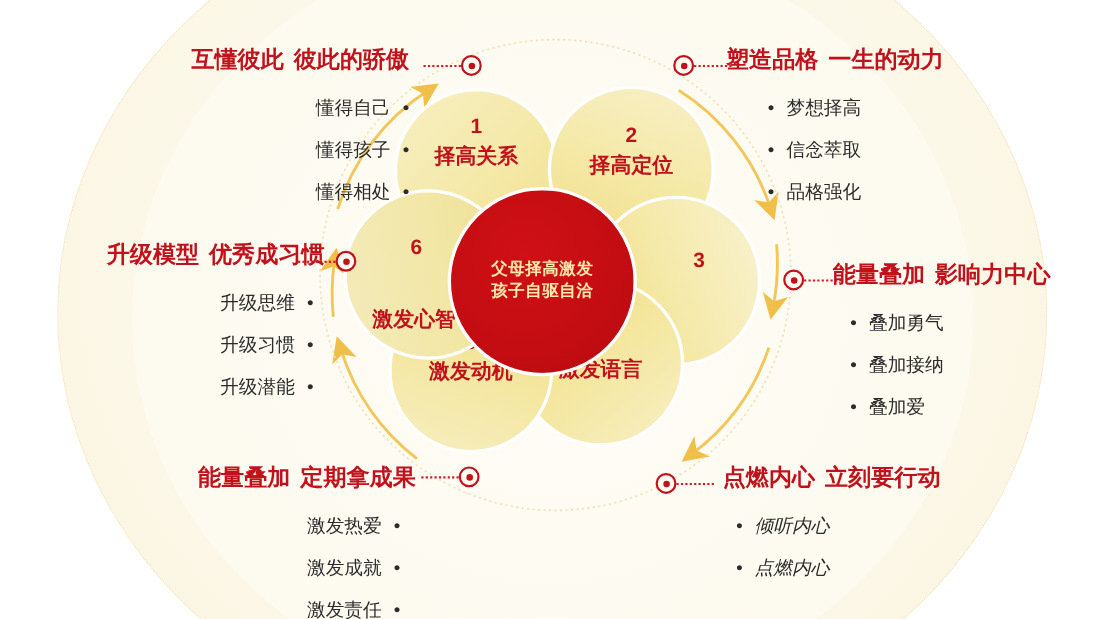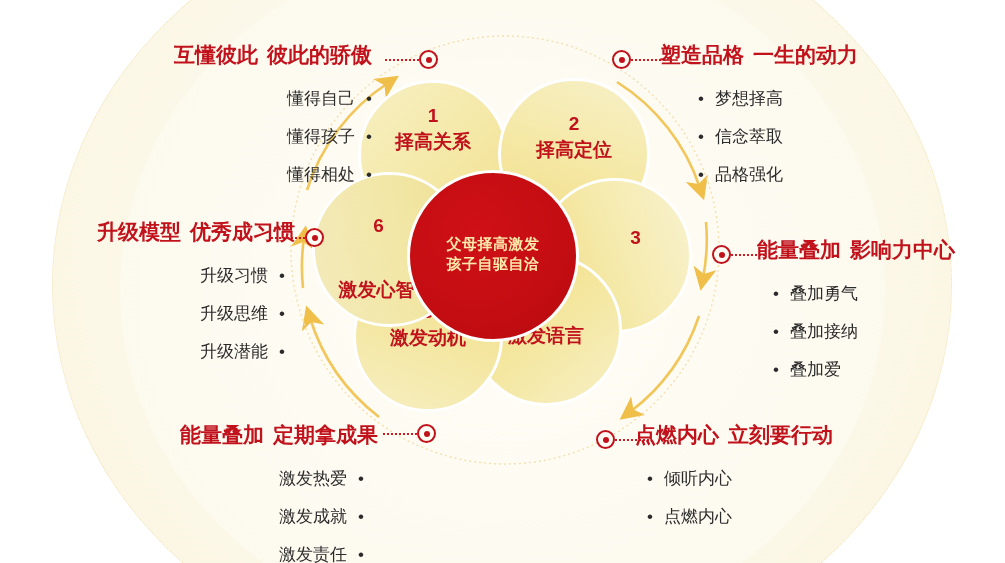--- a/index.html
+++ b/index.html
@@ -139,21 +139,21 @@
   }
   .ring i{
     display:block;width:6px;height:6px;border-radius:50%;
     background:#c1121c;
   }
 
   
   #lbl-tl{left:22px;top:43px;width:350px;}
   #lbl-tr{left:660px;top:43px;width:330px;}
   #lbl-r {left:757px;top:238px;width:250px;}
-  #lbl-br{left:635px;top:423px;width:320px;}
+  #lbl-br{left:657px;top:423px;width:320px;}
   #lbl-bl{left:38px;top:423px;width:340px;}
   #lbl-l {left:10px;top:220px;width:285px;}
 
   #conn-tl{left:385px;top:50px;}
   #conn-tr{left:612px;top:50px;}
   #conn-r {left:712px;top:245px;}
   #conn-br{left:596px;top:430px;}
   #conn-bl{left:383px;top:424px;}
   #conn-l {left:271px;top:228px;}
   #conn-tl .dots,#conn-bl .dots,#conn-l .dots{order:0;}
@@ -282,21 +282,21 @@
       <li><span class="dot">•</span><span>叠加勇气</span></li>
       <li><span class="dot">•</span><span>叠加接纳</span></li>
       <li><span class="dot">•</span><span>叠加爱</span></li>
     </ul>
   </div>
 
   <div class="lbl right" id="lbl-br">
     <div class="head">
       <span>点燃内心</span><span class="sp"></span><span>立刻要行动</span>
     </div>
-    <ul style="padding-left:12px;">
+    <ul style="padding-left:12px;font-style:italic;">
       <li><span class="dot">•</span><span>倾听内心</span></li>
       <li><span class="dot">•</span><span>点燃内心</span></li>
     </ul>
   </div>
 
   <div class="lbl left" id="lbl-bl">
     <div class="head">
       <span>能量叠加</span><span class="sp"></span><span>定期拿成果</span>
     </div>
     <ul style="padding-right:14px;">
@@ -304,19 +304,19 @@
       <li><span>激发成就</span><span class="dot">•</span></li>
       <li><span>激发责任</span><span class="dot">•</span></li>
     </ul>
   </div>
 
   <div class="lbl left" id="lbl-l">
     <div class="head">
       <span>升级模型</span><span class="sp"></span><span>优秀成习惯</span>
     </div>
     <ul style="padding-right:10px;">
+      <li><span>升级思维</span><span class="dot">•</span></li>
       <li><span>升级习惯</span><span class="dot">•</span></li>
-      <li><span>升级思维</span><span class="dot">•</span></li>
       <li><span>升级潜能</span><span class="dot">•</span></li>
     </ul>
   </div>
 
 </div>
 
 </body></html>

